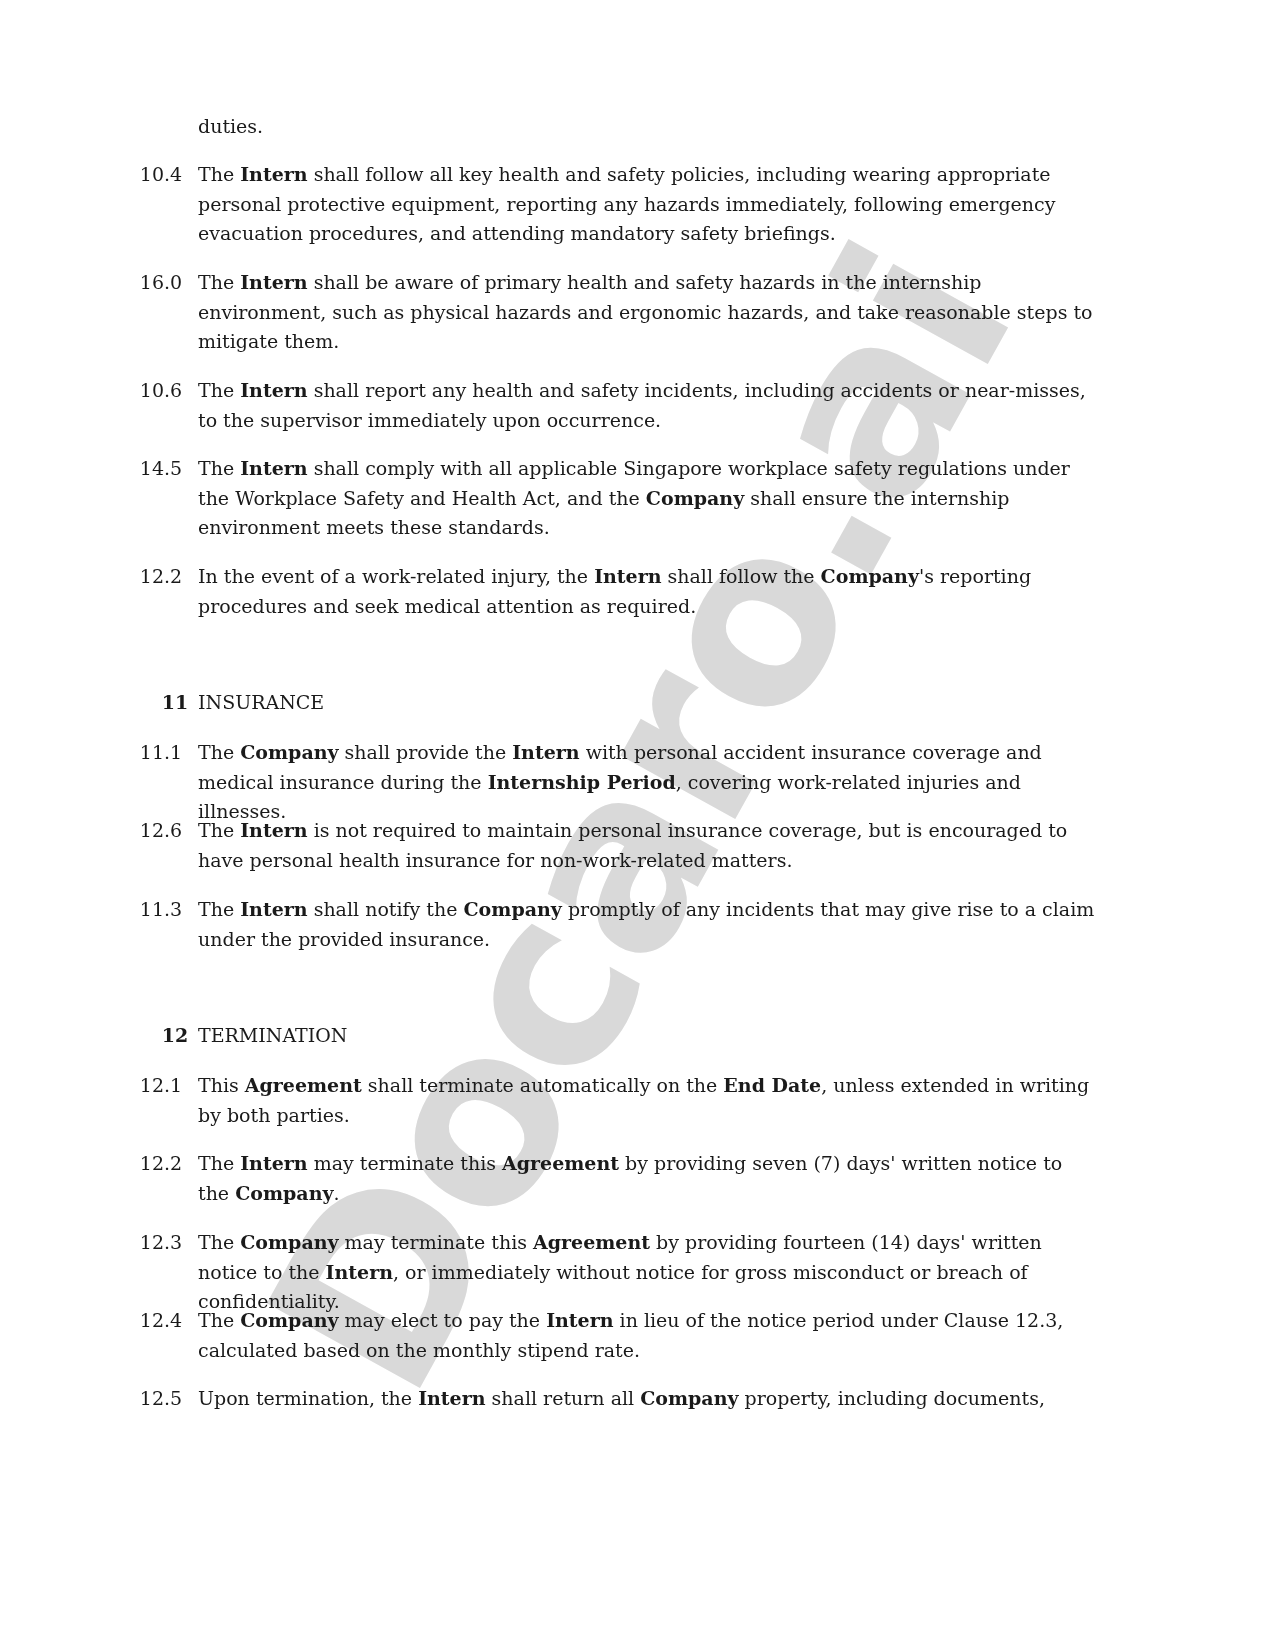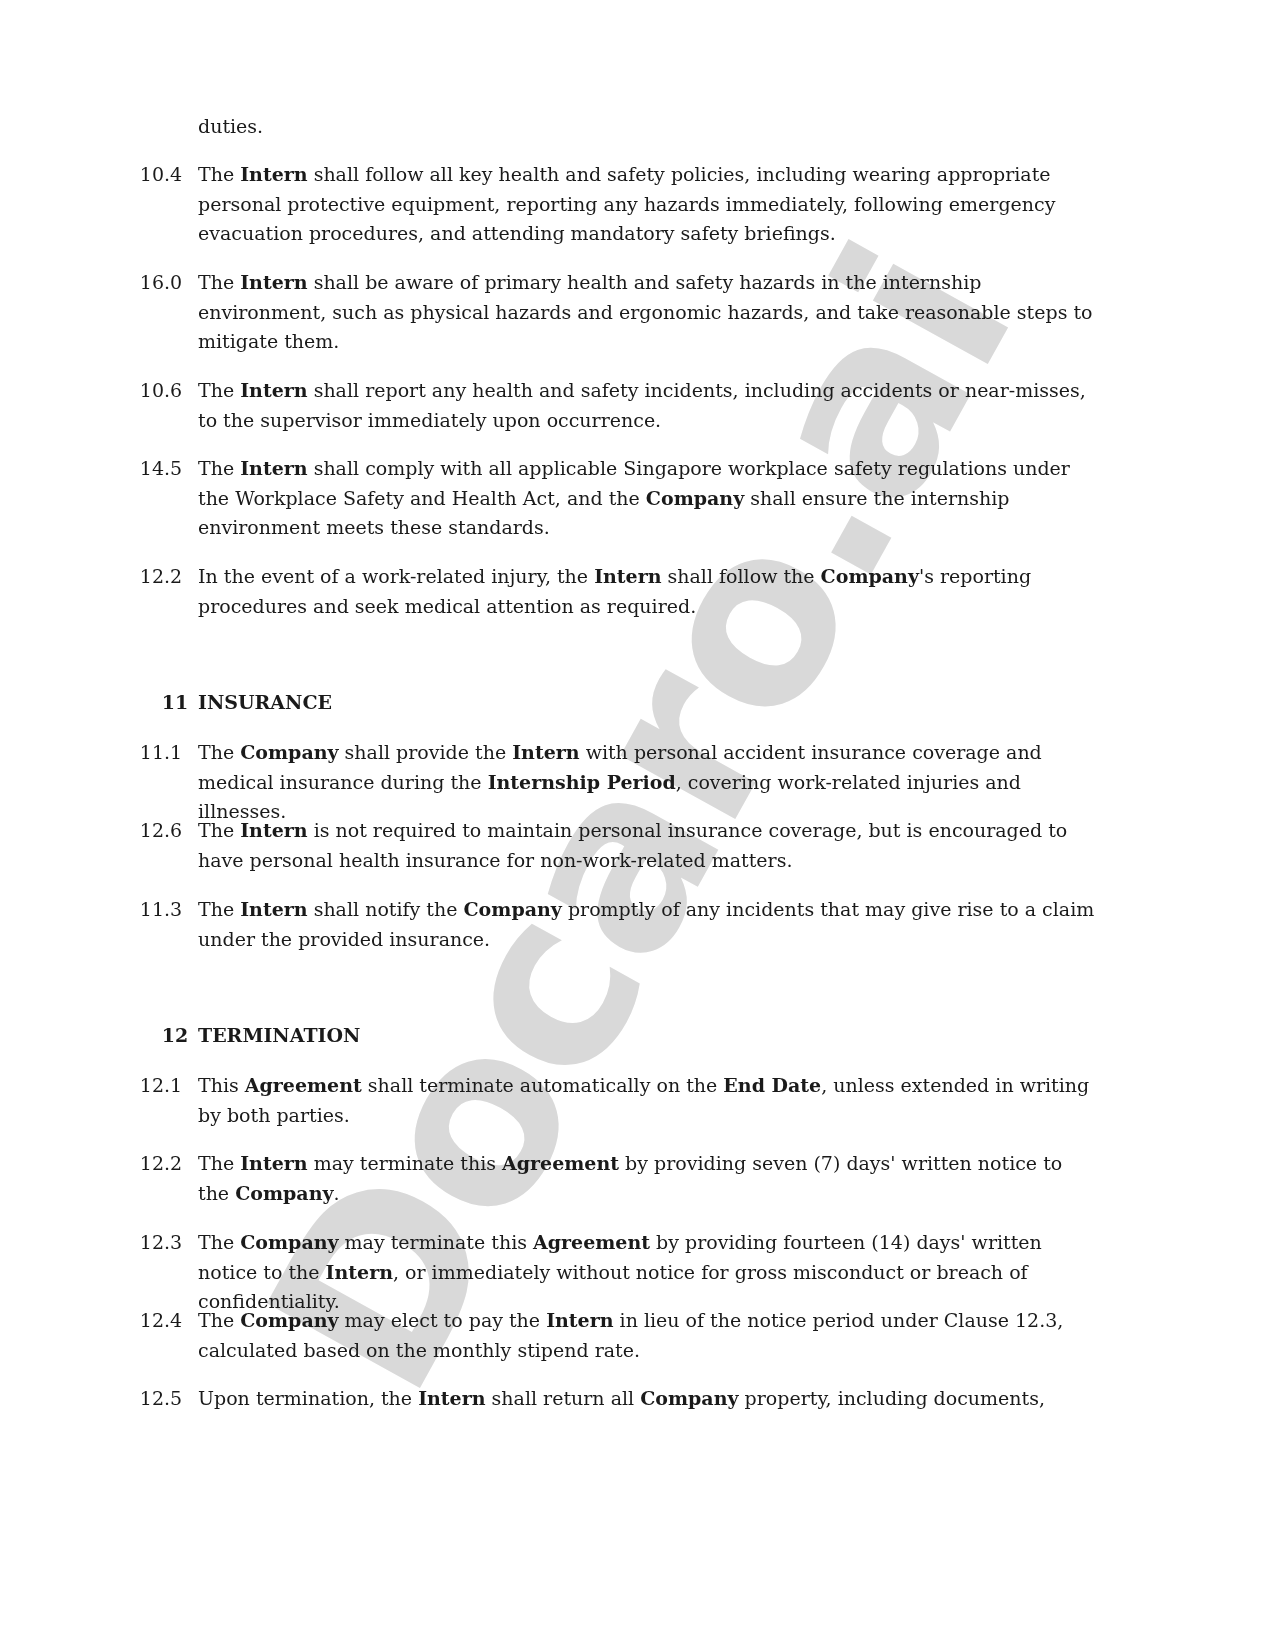--- a/index.html
+++ b/index.html
@@ -20,21 +20,21 @@
     .content { position: absolute; left: 0; top: 0; width: 1275px; z-index: 1; }
     .para { position: absolute; left: 0; width: 1275px; }
     .num {
       position: absolute; left: 136px; width: 50px; text-align: center;
       line-height: 29.5px;
     }
     .text {
       position: absolute; left: 198px; width: 900px; line-height: 29.5px;
     }
     .heading .num { left: 150px; font-weight: bold; }
-    .heading .text { font-weight: bold; }
+    .heading .text { font-weight: normal; }
     b { font-weight: bold; }
   </style>
 </head>
 <body>
 
 <div class="page">
   <div class="watermark">Docaro.ai</div>
   <div class="content" id="content">
       <div class="para" style="top: 112px;">
         <span class="num"></span>

